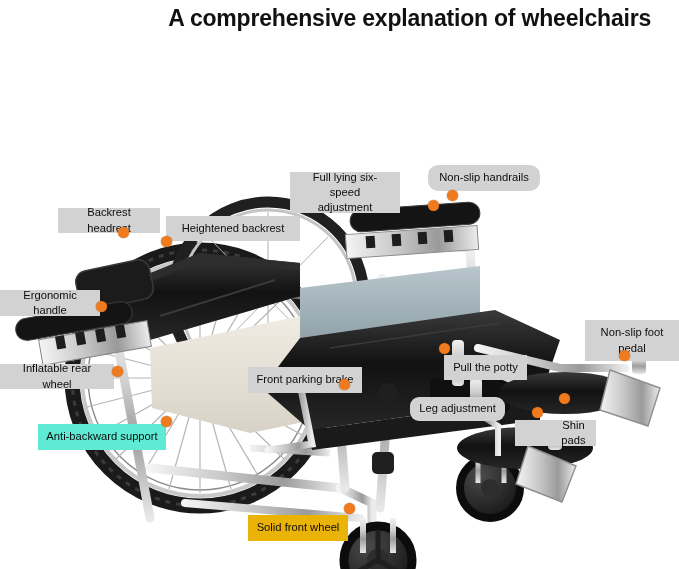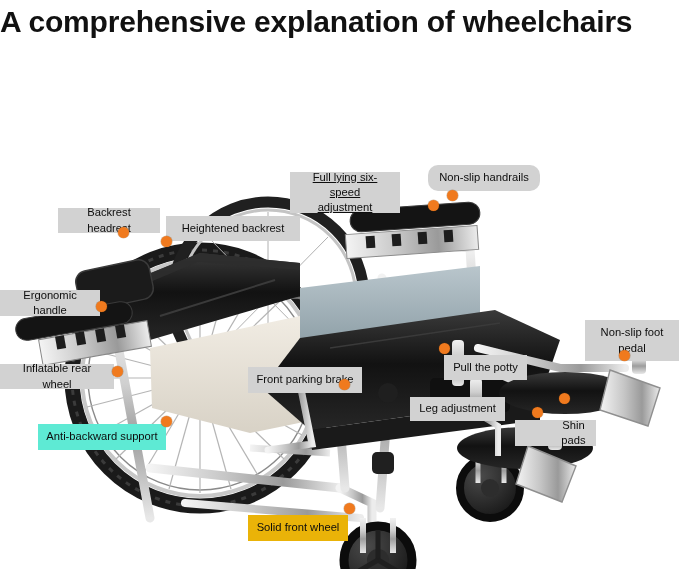--- a/index.html
+++ b/index.html
@@ -1,21 +1,21 @@
 <!DOCTYPE html>
 <html><head>
 <meta charset="utf-8">
 <style>
   html,body{margin:0;padding:0;background:#ffffff;}
   body{width:679px;height:569px;overflow:hidden;
        font-family:"Liberation Sans", sans-serif;}
   #page{position:relative;width:679px;height:569px;background:#fff;}
 
-  #title{position:absolute;left:0;top:5px;width:651px;text-align:left;
-         font-size:30px;font-weight:bold;color:#111;letter-spacing:-0.2px;
+  #title{position:absolute;left:0;top:5px;width:651px;text-align:right;
+         font-size:23px;font-weight:bold;color:#111;letter-spacing:-0.2px;
          font-family:"Liberation Sans", sans-serif;}
 
   #art{position:absolute;left:0;top:48px;width:679px;height:521px;}
 
   .lbl{position:absolute;background:#d2d2d2;color:#0d0d0d;
        font-size:11.2px;font-family:"Liberation Sans", sans-serif;
        display:flex;align-items:center;justify-content:center;
        text-align:center;line-height:1.35;box-sizing:border-box;
        padding:0 8px;white-space:pre-line;z-index:40;}
 
@@ -211,38 +211,38 @@
       <circle cx="388" cy="345" r="10" fill="#1f1f1f"></circle>
       <rect x="372" y="404" width="22" height="22" rx="5" fill="#202020"></rect>
     </g>
   </svg>
 
   <div id="annotations">
       <div class="lbl" style="left: 58px; top: 208px; width: 102px; height: 25px; background: rgb(210, 210, 210); color: rgb(13, 13, 13);">Backrest headrest</div>
       <div class="dot" style="left: 118px; top: 227px; background: rgb(240, 122, 30);"></div>
       <div class="lbl" style="left: 166px; top: 216px; width: 134px; height: 25px; background: rgb(210, 210, 210); color: rgb(13, 13, 13);">Heightened backrest</div>
       <div class="dot" style="left: 161px; top: 236px; background: rgb(240, 122, 30);"></div>
-      <div class="lbl" style="left: 290px; top: 172px; width: 110px; height: 41px; background: rgb(210, 210, 210); color: rgb(13, 13, 13); text-decoration: underline;">Full lying six-speed
+      <div class="lbl" style="left: 290px; top: 172px; width: 110px; height: 41px; background: rgb(210, 210, 210); color: rgb(13, 13, 13);">Full lying six-speed
 adjustment</div>
       <div class="dot" style="left: 428px; top: 200px; background: rgb(240, 122, 30);"></div>
       <div class="lbl" style="left: 428px; top: 165px; width: 112px; height: 26px; background: rgb(210, 210, 210); color: rgb(13, 13, 13); border-radius: 10px;">Non-slip handrails</div>
       <div class="dot" style="left: 447px; top: 190px; background: rgb(240, 122, 30);"></div>
       <div class="lbl" style="left: 0px; top: 290px; width: 100px; height: 26px; background: rgb(210, 210, 210); color: rgb(13, 13, 13);">Ergonomic handle</div>
       <div class="dot" style="left: 96px; top: 301px; background: rgb(240, 122, 30);"></div>
       <div class="lbl" style="left: 0px; top: 364px; width: 114px; height: 25px; background: rgb(210, 210, 210); color: rgb(13, 13, 13);">Inflatable rear wheel</div>
       <div class="dot" style="left: 112px; top: 366px; background: rgb(240, 122, 30);"></div>
       <div class="lbl" style="left: 38px; top: 424px; width: 128px; height: 26px; background: #5eead4; color: rgb(13, 13, 13);">Anti-backward support</div>
       <div class="dot" style="left: 161px; top: 416px; background: rgb(240, 122, 30);"></div>
       <div class="lbl" style="left: 248px; top: 367px; width: 114px; height: 26px; background: rgb(210, 210, 210); color: rgb(13, 13, 13);">Front parking brake</div>
       <div class="dot" style="left: 339px; top: 379px; background: rgb(240, 122, 30);"></div>
       <div class="lbl" style="left: 248px; top: 494px; width: 100px; height: 26px; background: #eab308; color: rgb(13, 13, 13); margin-top: 21px;">Solid front wheel</div>
       <div class="dot" style="left: 344px; top: 503px; background: rgb(240, 122, 30);"></div>
       <div class="lbl" style="left: 444px; top: 355px; width: 83px; height: 25px; background: rgb(210, 210, 210); color: rgb(13, 13, 13); padding-left: 8px;">Pull the potty</div>
       <div class="dot" style="left: 439px; top: 343px; background: rgb(240, 122, 30);"></div>
-      <div class="lbl" style="left: 410px; top: 397px; width: 95px; height: 24px; background: rgb(210, 210, 210); color: rgb(13, 13, 13);">Leg adjustment</div>
+      <div class="lbl" style="left: 410px; top: 397px; width: 95px; height: 24px; background: rgb(210, 210, 210); color: rgb(13, 13, 13); border-radius: 9px;">Leg adjustment</div>
       <div class="dot" style="left: 559px; top: 393px; background: rgb(240, 122, 30);"></div>
       <div class="lbl" style="left: 515px; top: 420px; width: 81px; height: 26px; background: rgb(210, 210, 210); color: rgb(13, 13, 13); padding-left: 44px;">Shin pads</div>
       <div class="dot" style="left: 532px; top: 407px; background: rgb(240, 122, 30);"></div>
       <div class="lbl" style="left: 585px; top: 320px; width: 94px; height: 41px; background: rgb(210, 210, 210); color: rgb(13, 13, 13);">Non-slip foot pedal</div>
       <div class="dot" style="left: 619px; top: 350px; background: rgb(240, 122, 30);"></div>
     </div>
 
 </div>
 
 </body></html>

